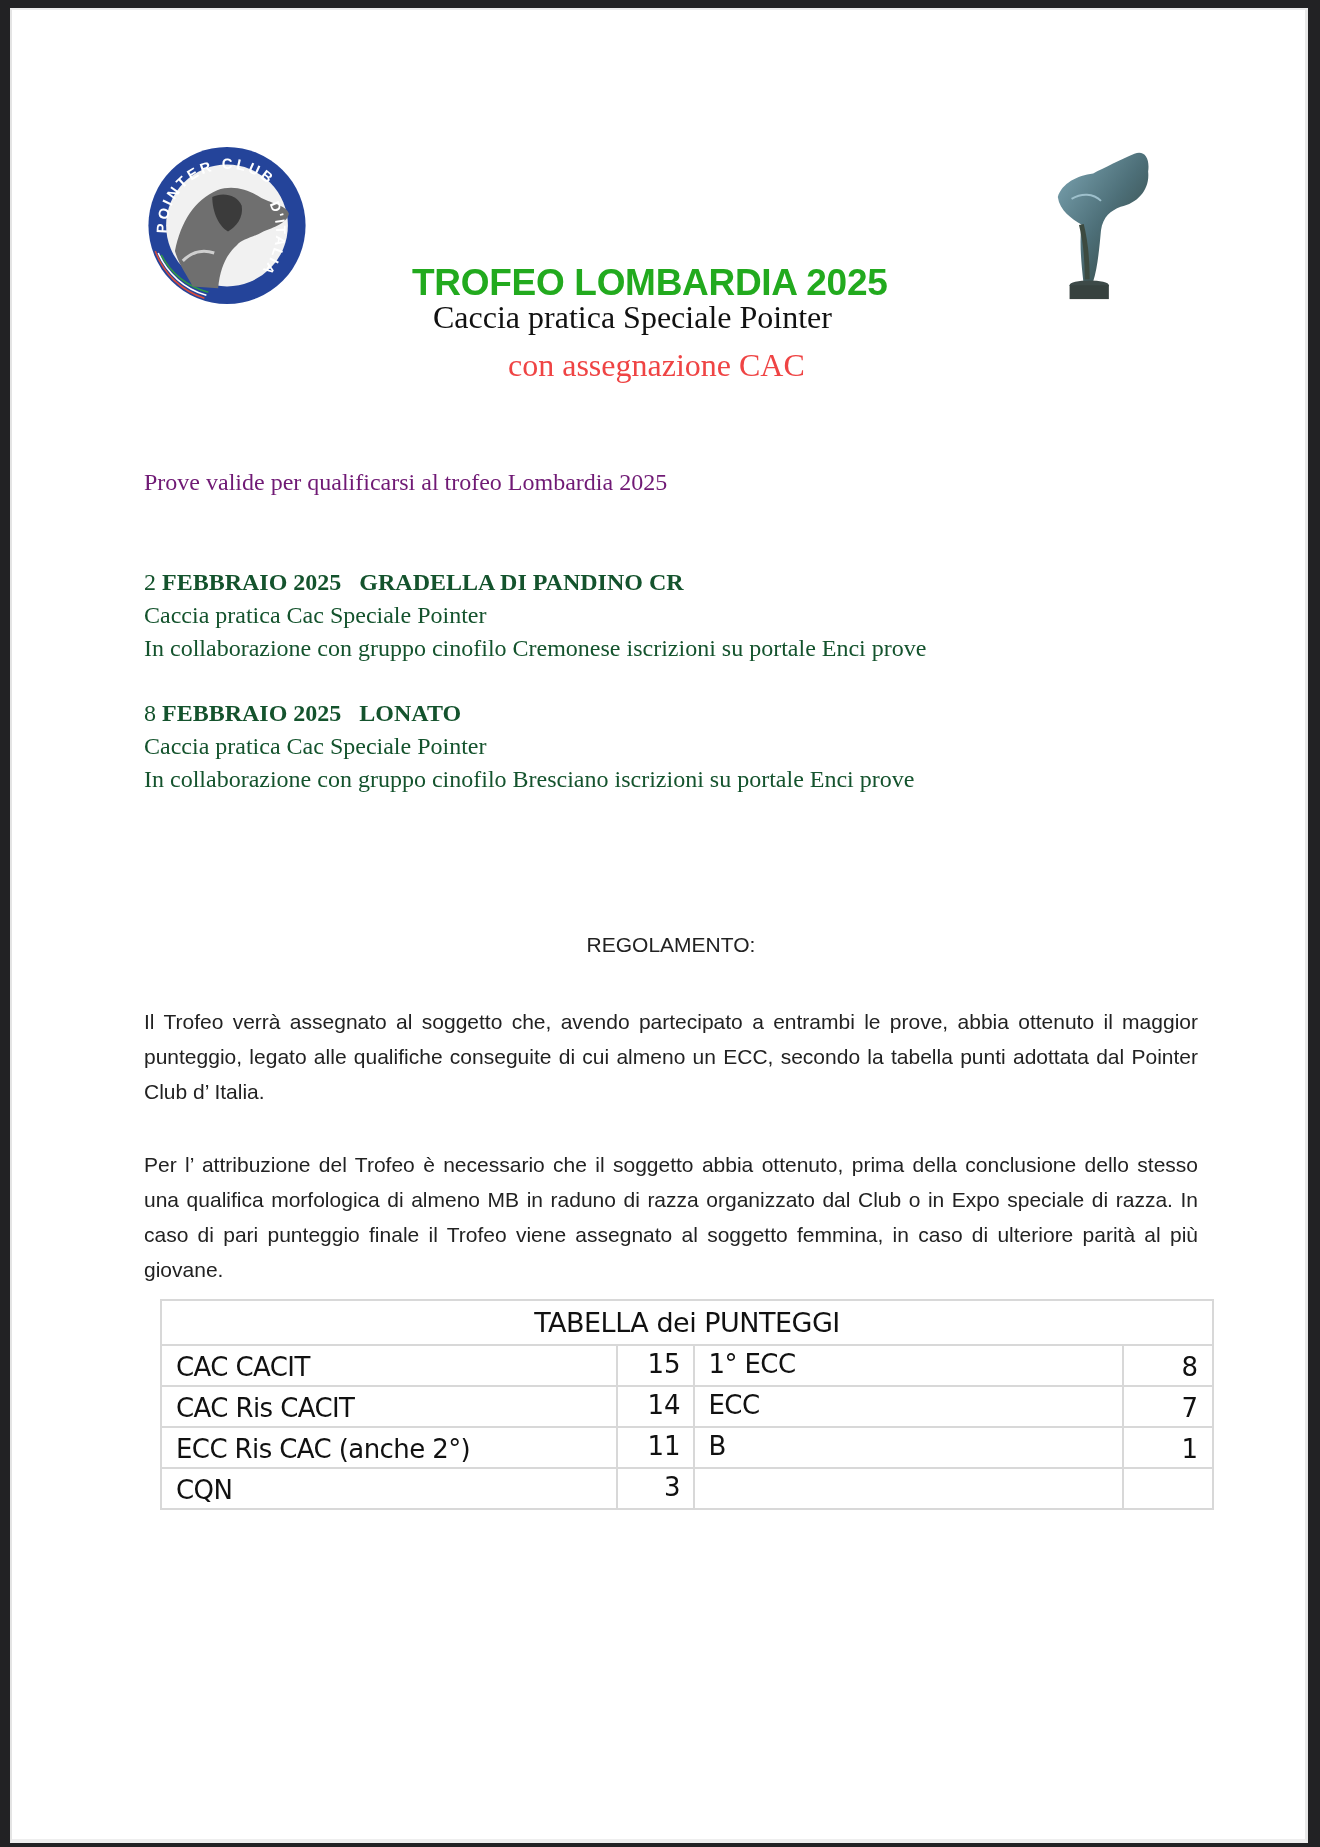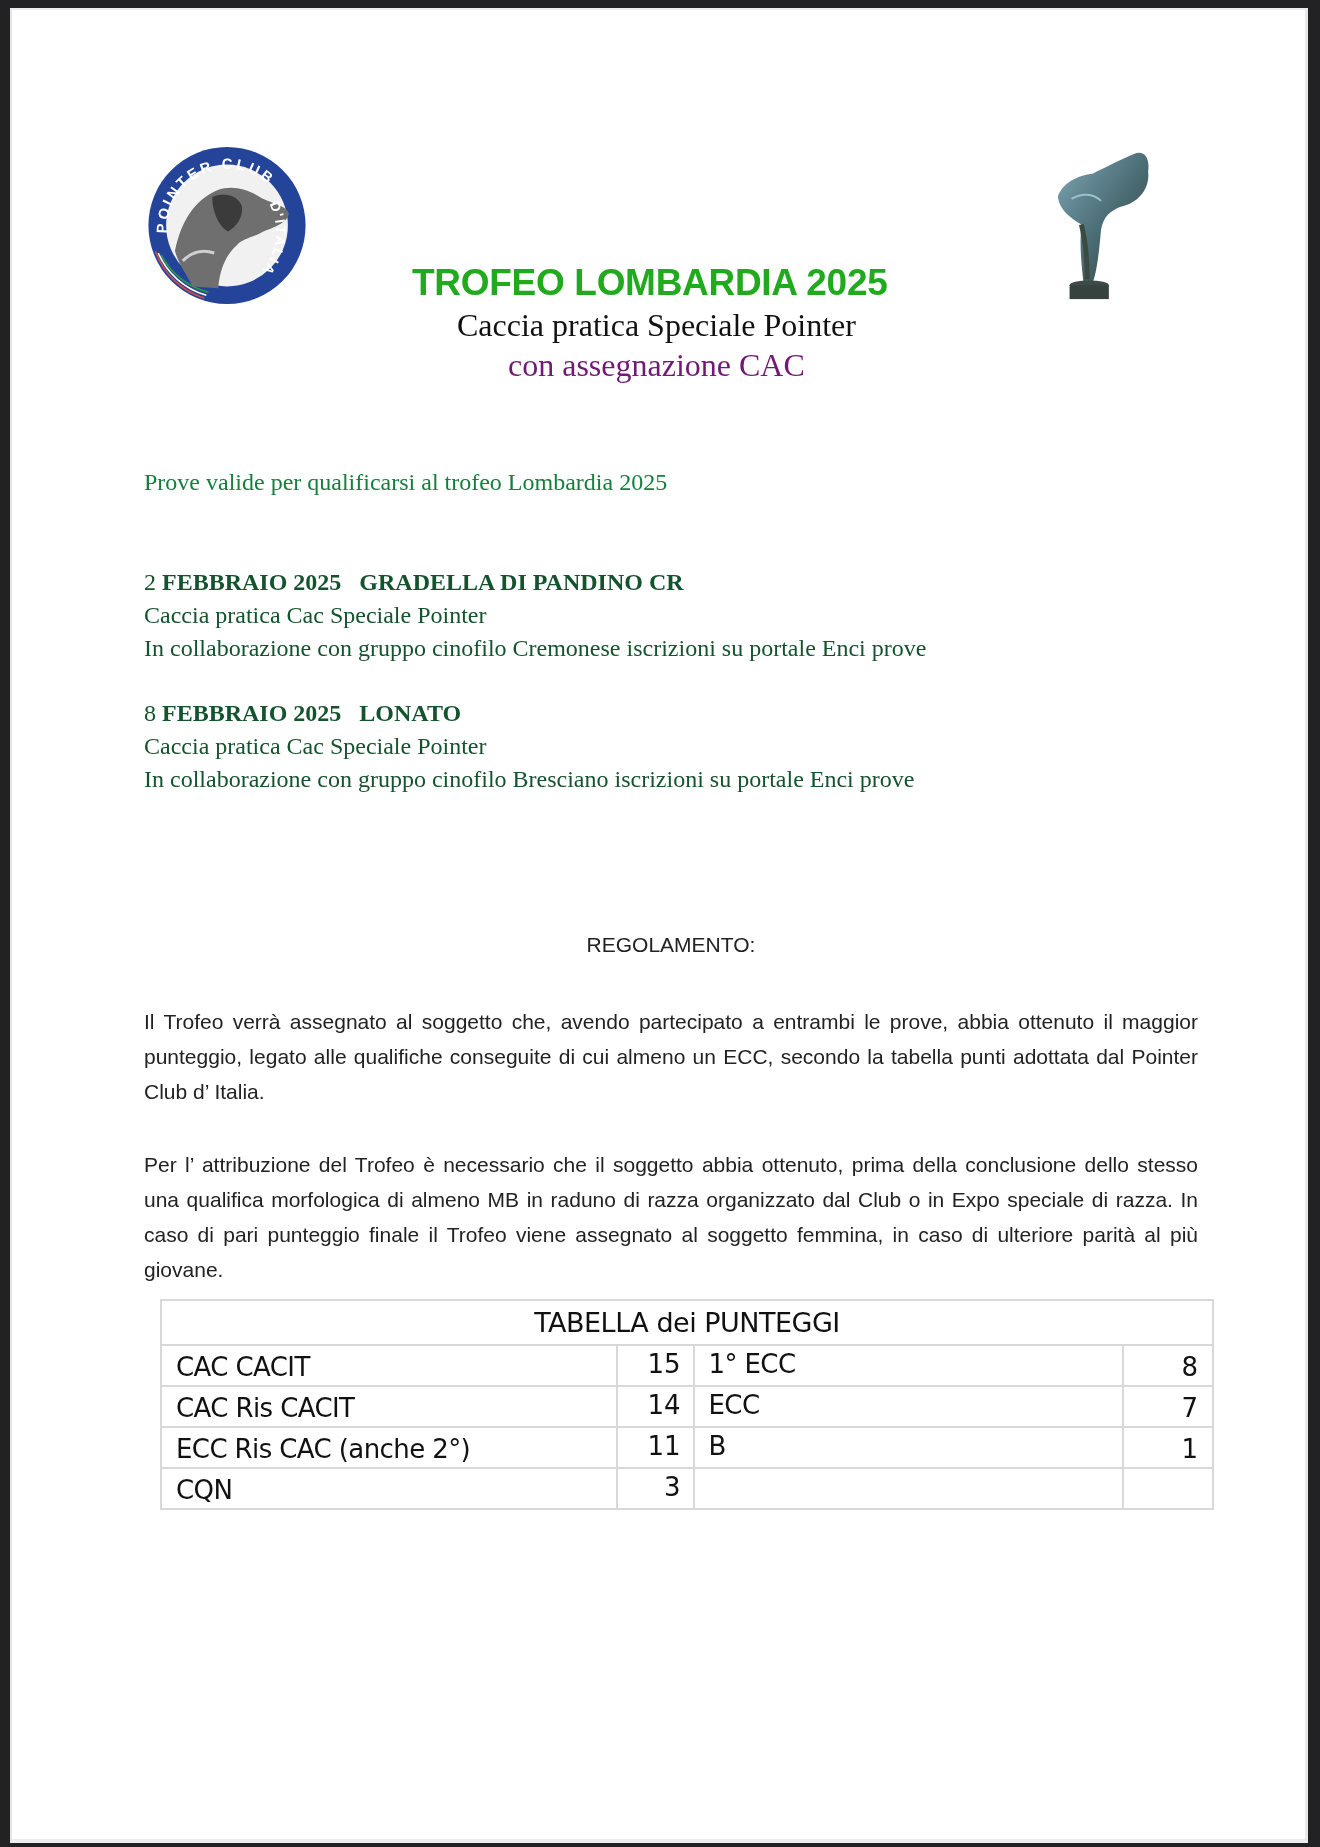--- a/index.html
+++ b/index.html
@@ -27,30 +27,30 @@
     position: absolute; left: 1030px; top: 132px;
     width: 118px; height: 162px;
   }
   .title {
     position: absolute; left: 400px; top: 252px; width: 520px;
     font-family: "Liberation Sans", sans-serif; font-weight: bold;
     font-size: 37px; color: #22aa1e; letter-spacing: -0.3px;
     white-space: nowrap;
   }
   .sub1 {
-    position: absolute; left: 421px; top: 297px;
-    font-size: 32px; color: #111; white-space: nowrap; margin-left: 24px;
+    position: absolute; left: 421px; top: 289px;
+    font-size: 32px; color: #111; white-space: nowrap;
   }
   .sub2 {
     position: absolute; left: 496px; top: 337px;
-    font-size: 32px; color: #701a75; white-space: nowrap;
+    font-size: 32px; color: #ef4444; white-space: nowrap;
   }
   .intro {
     position: absolute; left: 132px; top: 459px;
-    font-size: 24px; color: #15803d; white-space: nowrap;
+    font-size: 24px; color: #701a75; white-space: nowrap;
   }
   .event { position: absolute; left: 132px; color: #14532d; font-size: 24px; line-height: 33px; white-space: nowrap; }
   .event .head b { font-weight: bold; }
   .ev1 { top: 556px; }
   .ev2 { top: 687px; }
   .sans { font-family: "Liberation Sans", sans-serif; color: #222; }
   .reg-title {
     position: absolute; left: 132px; top: 923px; width: 1054px;
     text-align: center; font-size: 21px;
   }

